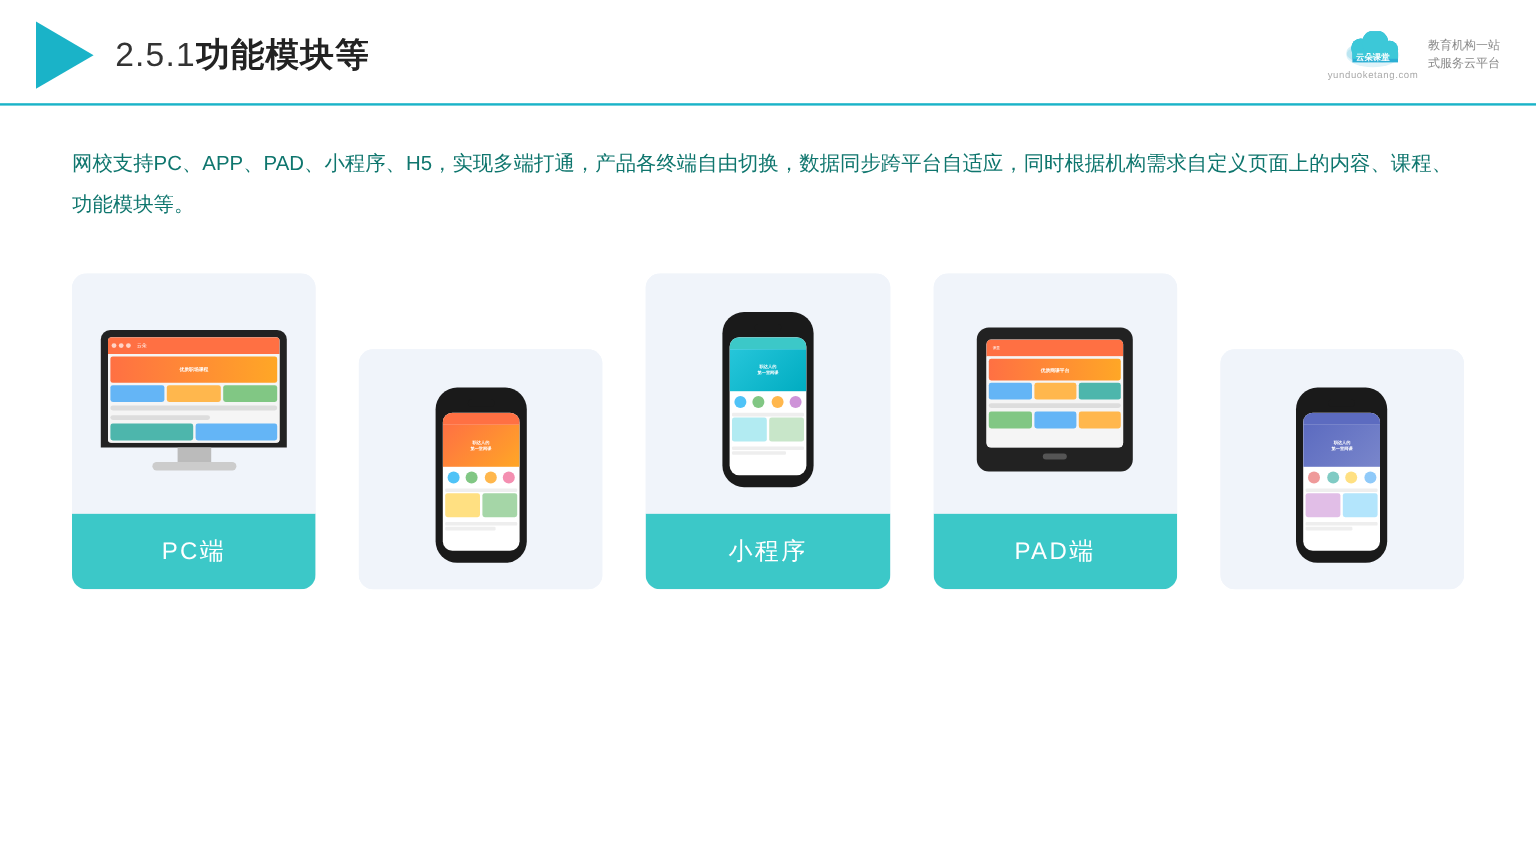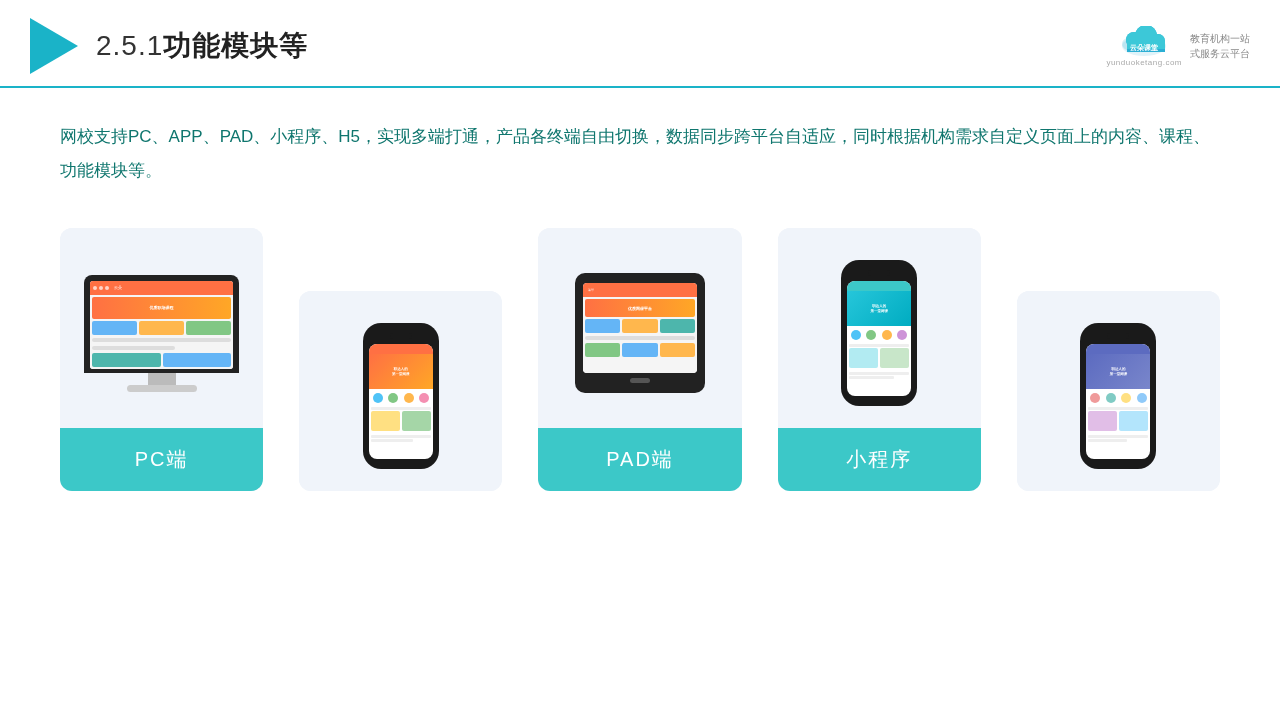--- a/index.html
+++ b/index.html
@@ -434,20 +434,52 @@
                 <div class="psc-line" style="width:70%;"></div>
               </div>
             </div>
           </div>
         </div>
       </div>
     </div>
 
     <div class="card">
       <div class="card-image-area">
+        <div class="phone-mockup">
+          <div class="phone-outer">
+            <div class="phone-notch"></div>
+            <div class="phone-screen">
+              <div class="psc-topbar" style="background:#3cc8c8;"></div>
+              <div class="psc-hero" style="background:linear-gradient(135deg,#26c6da,#00acc1);height:35px;">
+                <span class="psc-hero-text">职达人的<br>第一堂网课</span>
+              </div>
+              <div class="psc-body">
+                <div class="psc-icons">
+                  <div class="psc-icon" style="background:#4fc3f7;"></div>
+                  <div class="psc-icon" style="background:#81c784;"></div>
+                  <div class="psc-icon" style="background:#ffb74d;"></div>
+                  <div class="psc-icon" style="background:#ce93d8;"></div>
+                </div>
+                <div class="psc-line"></div>
+                <div class="psc-cards">
+                  <div class="psc-mini-card" style="background:#b2ebf2;"></div>
+                  <div class="psc-mini-card" style="background:#c8e6c9;"></div>
+                </div>
+                <div class="psc-line" style="margin-top:2px;"></div>
+                <div class="psc-line" style="width:75%;"></div>
+              </div>
+            </div>
+          </div>
+        </div>
+      </div>
+      <div class="card-label">小程序</div>
+    </div>
+
+    <div class="card">
+      <div class="card-image-area">
         <div class="tablet-mockup">
           <div class="tablet-outer">
             <div class="tablet-screen">
               <div class="screen-content">
                 <div class="sc-topbar" style="background:#ff7043;">
                   <span style="font-size:3px;color:#fff;margin-left:2px;">课堂</span>
                 </div>
                 <div class="sc-body">
                   <div class="sc-banner" style="background:linear-gradient(90deg,#ff7043,#ffa726);height:18px;">
                     <span style="font-size:4px;color:#fff;font-weight:bold;">优质网课平台</span>
@@ -472,52 +504,20 @@
       </div>
       <div class="card-label">PAD端</div>
     </div>
 
     <div class="card">
       <div class="card-image-area">
         <div class="phone-mockup">
           <div class="phone-outer">
             <div class="phone-notch"></div>
             <div class="phone-screen">
-              <div class="psc-topbar" style="background:#3cc8c8;"></div>
-              <div class="psc-hero" style="background:linear-gradient(135deg,#26c6da,#00acc1);height:35px;">
-                <span class="psc-hero-text">职达人的<br>第一堂网课</span>
-              </div>
-              <div class="psc-body">
-                <div class="psc-icons">
-                  <div class="psc-icon" style="background:#4fc3f7;"></div>
-                  <div class="psc-icon" style="background:#81c784;"></div>
-                  <div class="psc-icon" style="background:#ffb74d;"></div>
-                  <div class="psc-icon" style="background:#ce93d8;"></div>
-                </div>
-                <div class="psc-line"></div>
-                <div class="psc-cards">
-                  <div class="psc-mini-card" style="background:#b2ebf2;"></div>
-                  <div class="psc-mini-card" style="background:#c8e6c9;"></div>
-                </div>
-                <div class="psc-line" style="margin-top:2px;"></div>
-                <div class="psc-line" style="width:75%;"></div>
-              </div>
-            </div>
-          </div>
-        </div>
-      </div>
-      <div class="card-label">小程序</div>
-    </div>
-
-    <div class="card">
-      <div class="card-image-area">
-        <div class="phone-mockup">
-          <div class="phone-outer">
-            <div class="phone-notch"></div>
-            <div class="phone-screen">
               <div class="psc-topbar" style="background:#5c6bc0;"></div>
               <div class="psc-hero" style="background:linear-gradient(135deg,#5c6bc0,#7986cb);height:35px;">
                 <span class="psc-hero-text">职达人的<br>第一堂网课</span>
               </div>
               <div class="psc-body">
                 <div class="psc-icons">
                   <div class="psc-icon" style="background:#ef9a9a;"></div>
                   <div class="psc-icon" style="background:#80cbc4;"></div>
                   <div class="psc-icon" style="background:#ffe082;"></div>
                   <div class="psc-icon" style="background:#90caf9;"></div>

